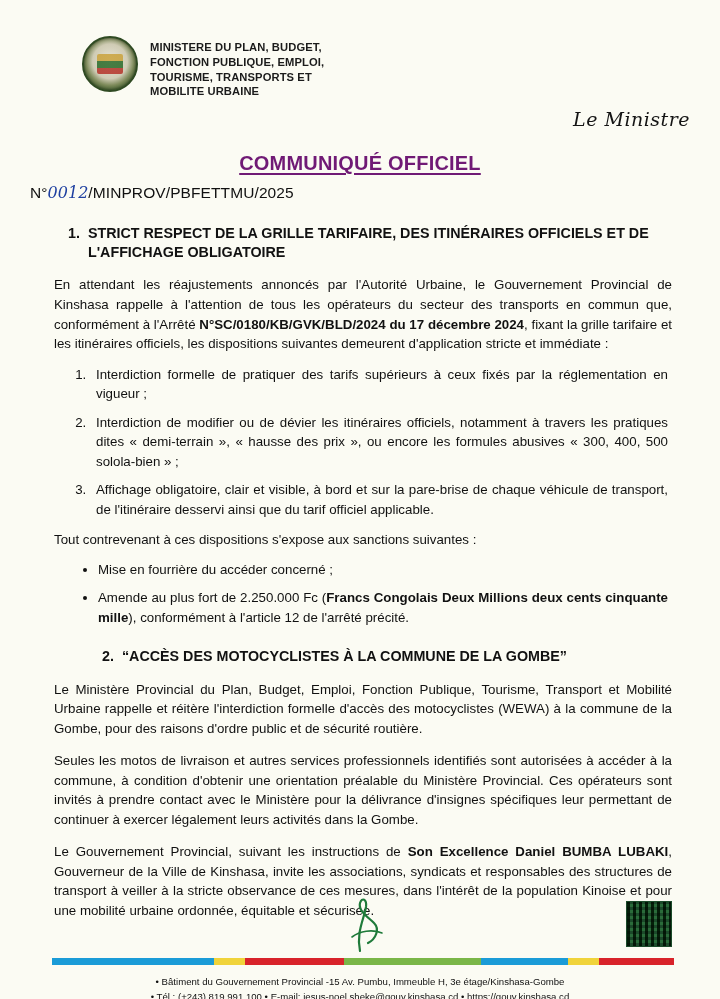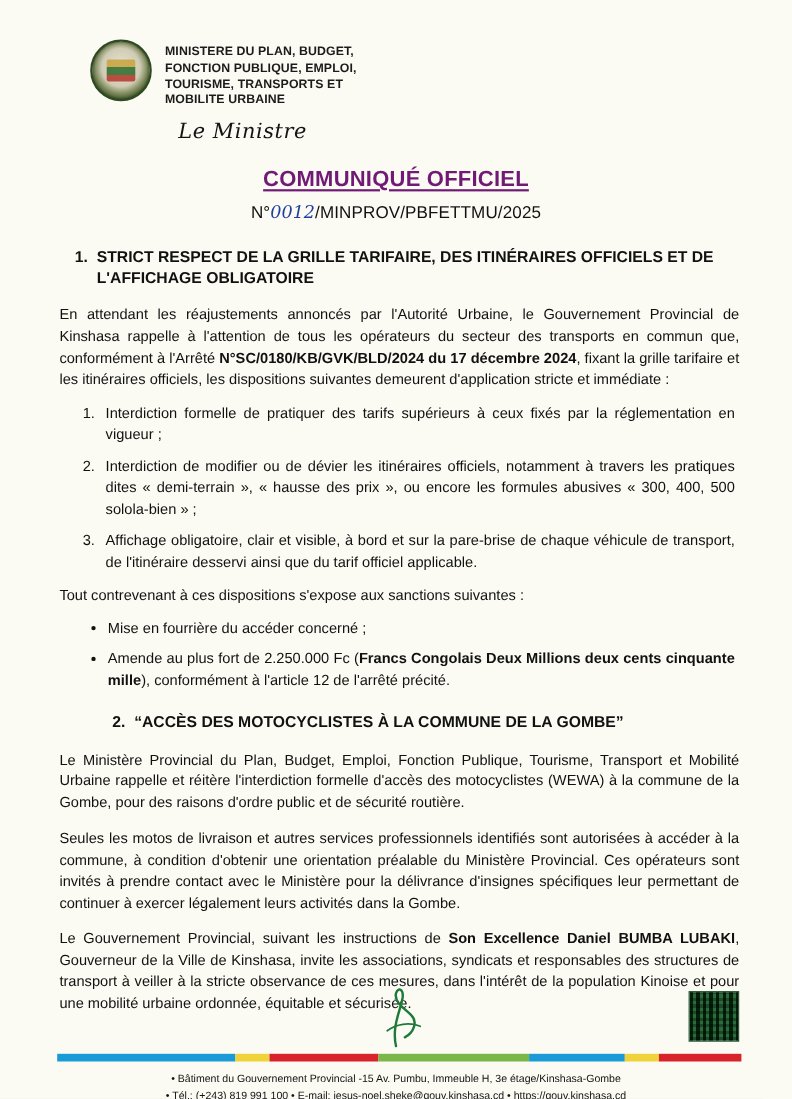--- a/index.html
+++ b/index.html
@@ -63,21 +63,21 @@
   }
   .ministry-line {
     font-size: 11.2px;
     font-weight: bold;
     letter-spacing: .1px;
     color: #1b1b1b;
     line-height: 1.32;
     text-transform: uppercase;
   }
   .le-ministre {
-    text-align: left;
+    text-align: right;
     padding-left: 132px;
     margin-top: 9px;
     font-family: "DejaVu Serif", serif;
     font-style: italic;
     font-size: 19px;
     color: #141414;
     letter-spacing: .5px;
   }
 
   
@@ -85,21 +85,20 @@
     text-align: center;
     font-size: 20px;
     font-weight: bold;
     letter-spacing: .2px;
     margin-top: 22px;
     color: #701a75;
     text-decoration: underline;
     text-underline-offset: 3px;
   }
   .doc-number {
-    text-align: center;
     font-size: 15.5px;
     margin-top: 8px;
     color: #111;
     letter-spacing: .1px;
   }
   .doc-number .handwritten {
     font-family: "DejaVu Serif", serif;
     font-style: italic;
     color: #1e3fa0;
     font-size: 16px;

